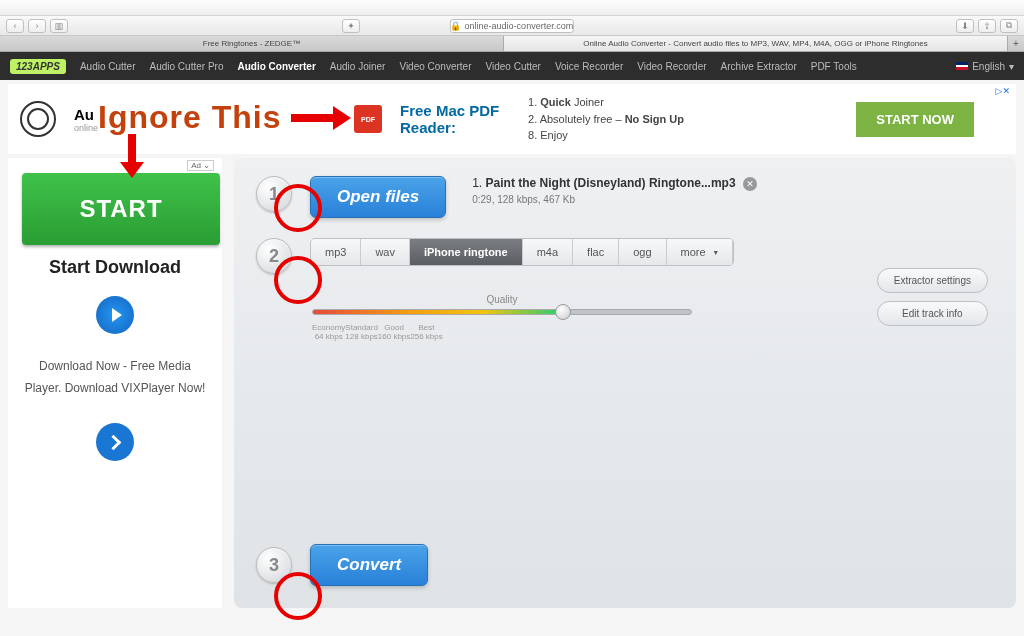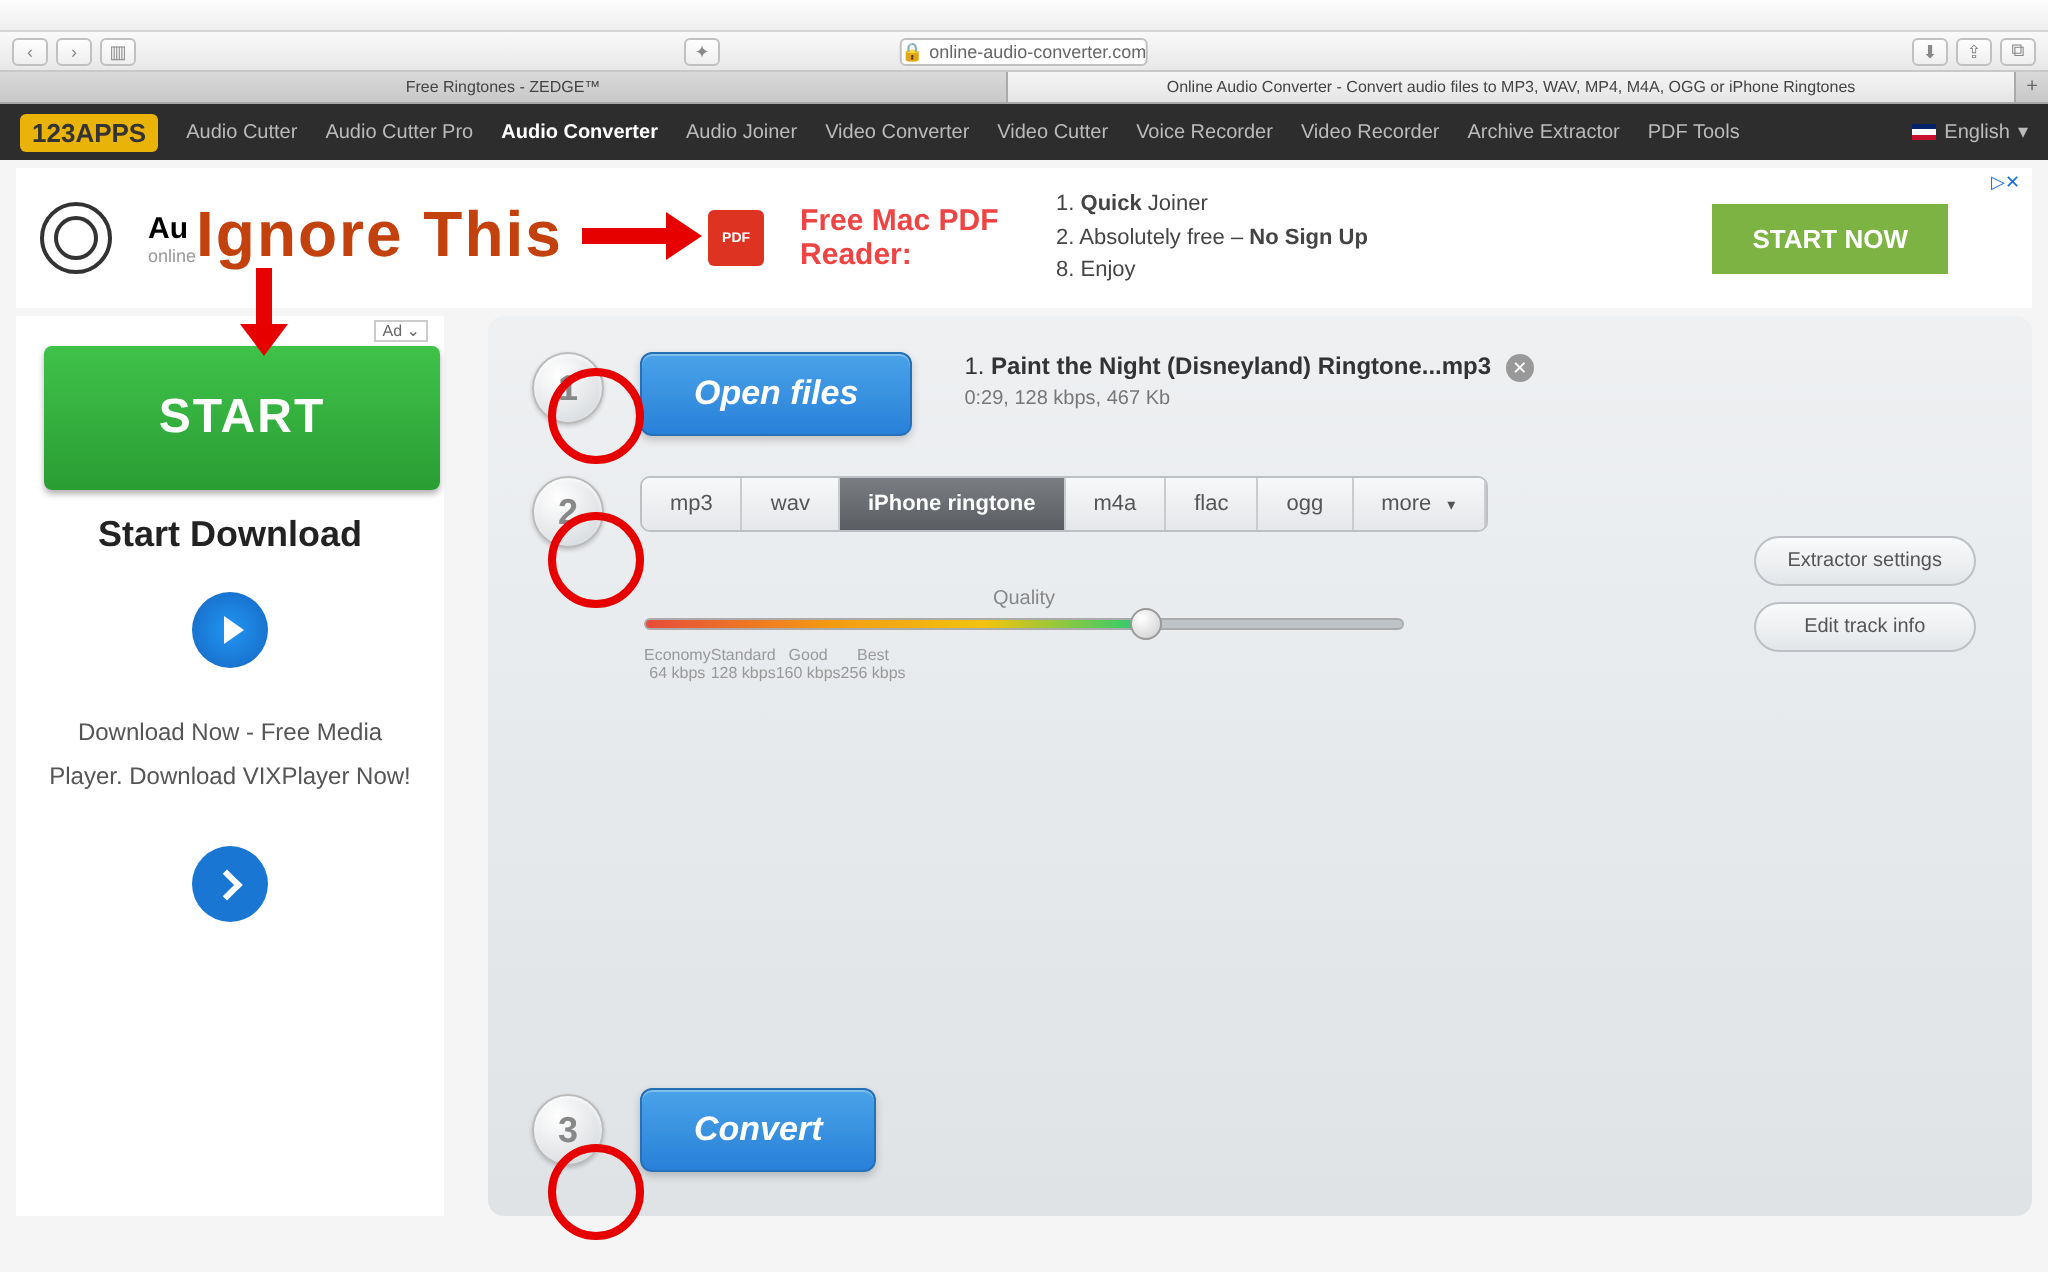--- a/index.html
+++ b/index.html
@@ -11,36 +11,36 @@
 .nav-btn { width:18px; height:14px; border:1px solid #c0c0c0; border-radius:3px; background:linear-gradient(#fff,#eee); display:flex; align-items:center; justify-content:center; font-size:9px; color:#888; }
 .url-bar { flex:1; max-width:360px; margin:0 auto; height:14px; background:#fff; border:1px solid #c0c0c0; border-radius:3px; display:flex; align-items:center; justify-content:center; font-size:9px; color:#666; position:absolute; left:50%; transform:translateX(-50%); }
 .tb-right { margin-left:auto; display:flex; gap:4px; }
 .safari-tabs { height:16px; background:linear-gradient(#d9d9d9,#c8c8c8); display:flex; border-bottom:1px solid #a8a8a8; }
 .tab { flex:1; border-right:1px solid #aaa; display:flex; align-items:center; justify-content:center; font-size:8px; color:#444; }
 .tab.active { background:linear-gradient(#f5f5f5,#e5e5e5); }
 .tab-plus { width:16px; display:flex; align-items:center; justify-content:center; font-size:10px; color:#666; }
 
 
 .app-nav { height:28px; background:#2d2d2d; display:flex; align-items:center; padding:0 10px; gap:14px; font-size:10px; color:#bbb; }
-.nav-logo { background:#eab308; color:#333; font-weight:bold; padding:2px 6px; border-radius:3px; font-size:13px; }
+.nav-logo { background:#bef264; color:#333; font-weight:bold; padding:2px 6px; border-radius:3px; font-size:10px;font-style:italic; }
 .nav-item.active { color:#fff; font-weight:bold; }
 .lang { margin-left:auto; display:flex; align-items:center; gap:4px;text-align:center; }
 .flag { width:12px; height:8px; background:linear-gradient(to bottom, #012169 33%, #fff 33%, #fff 66%, #c8102e 66%); }
 
 
 .banner { height:70px; background:#fff; margin:4px 8px; display:flex; align-items:center; padding:0 12px; gap:18px; position:relative; }
 .ac-logo { width:36px; height:36px; border:2px solid #333; border-radius:50%; display:flex; align-items:center; justify-content:center; }
 .ac-logo::after { content:""; width:18px; height:18px; border:2px solid #333; border-radius:50%; }
 .pdf-icon { width:28px; height:28px; background:#d32; border-radius:3px; color:#fff; font-size:7px; display:flex; align-items:center; justify-content:center; font-weight:bold; }
 .banner-feat { font-size:11px; color:#444; line-height:1.5; }
 .start-now { background:#7cb342; color:#fff; font-weight:bold; padding:10px 20px; font-size:13px; margin-left:auto; margin-right:30px; }
 .adchoices { position:absolute; top:2px; right:6px; font-size:9px; color:#1a73e8; }
 
 
-.main { display:flex; padding:0 8px; gap:22px; }
+.main { display:flex; padding:0 8px; gap:12px; }
 
 
 .sidebar { width:214px; background:#fff; display:flex; flex-direction:column; align-items:center; padding:0 8px 12px; }
 .ad-badge { align-self:flex-end; font-size:8px; border:1px solid #ccc; padding:0 3px; color:#666; margin:2px 0; }
 .start-btn { width:198px; height:72px; background:linear-gradient(#3fc24a,#2a9d33); border-radius:4px; color:#fff; font-size:24px; font-weight:bold; display:flex; align-items:center; justify-content:center; box-shadow:0 2px 3px rgba(0,0,0,0.3); letter-spacing:1px;margin-left:12px; }
 .sb-title { font-size:18px; font-weight:bold; color:#222; margin-top:12px; }
 .play-icon { width:38px; height:38px; border-radius:50%; background:radial-gradient(#2196f3,#1565c0); margin-top:18px; display:flex; align-items:center; justify-content:center; }
 .play-icon::after { content:""; border-left:10px solid #fff; border-top:7px solid transparent; border-bottom:7px solid transparent; margin-left:3px; }
 .sb-desc { font-size:12px; color:#555; text-align:center; margin-top:22px; line-height:1.8; padding:0 4px; }
 .arrow-btn { width:38px; height:38px; border-radius:50%; background:#1976d2; margin-top:24px; display:flex; align-items:center; justify-content:center; color:#fff; }
@@ -133,21 +133,21 @@
 </div>
 
 <div class="banner">
   <div class="ac-logo"></div>
   <div>
     <div style="font-weight:bold;font-size:15px">Au</div>
     <div style="font-size:9px;color:#999">online</div>
   </div>
   <div style="width:220px"></div>
   <div class="pdf-icon">PDF</div>
-  <div style="font-size:15px;font-weight:bold;color:#ef4444;width:110px">Free Mac PDF Reader:</div>
+  <div style="font-size:15px;font-weight:bold;color:#0369a1;width:110px">Free Mac PDF Reader:</div>
   <div class="banner-feat">
     <div><span>1. </span><b>Quick</b><span> Joiner</span></div>
     <div><span>2. Absolutely free – </span><b>No Sign Up</b></div>
     <div>8. Enjoy</div>
   </div>
   <div class="start-now">START NOW</div>
   <div class="adchoices">▷✕</div>
 </div>
 
 <div class="main">

